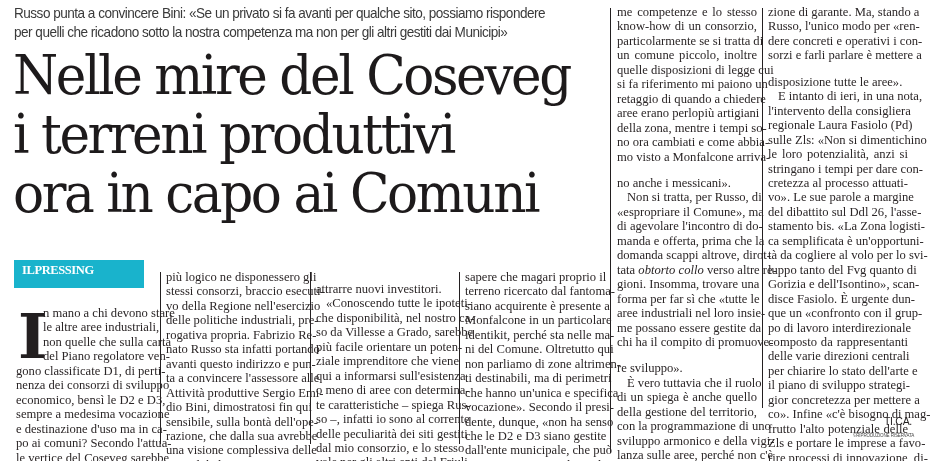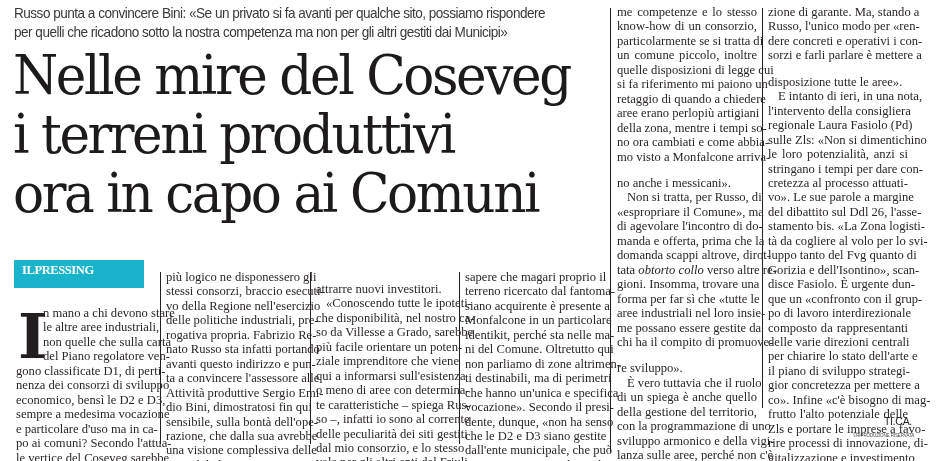--- a/index.html
+++ b/index.html
@@ -138,21 +138,21 @@
   <div style="padding-left:27px;">
     <span class="line">n mano a chi devono stare</span>
     <span class="line">le altre aree industriali,</span>
     <span class="line">non quelle che sulla carta</span>
     <span class="line">del Piano regolatore ven-</span>
   </div>
   <span class="line">gono classificate D1, di perti-</span>
   <span class="line">nenza dei consorzi di sviluppo</span>
   <span class="line">economico, bensì le D2 e D3,</span>
   <span class="line">sempre a medesima vocazione</span>
-  <span class="line">e particolare d'uso ma in ca-</span>
+  <span class="line">e destinazione d'uso ma in ca-</span>
   <span class="line">po ai comuni? Secondo l'attua-</span>
   <span class="line">le vertice del Coseveg sarebbe</span>
 </div>
 
 <div class="col" style="left:166px; top:270px; width:138px;">
   <span class="line">più logico ne disponessero gli</span>
   <span class="line">stessi consorzi, braccio esecuti-</span>
   <span class="line">vo della Regione nell'esercizio</span>
   <span class="line">delle politiche industriali, pre-</span>
   <span class="line">rogativa propria. Fabrizio Re-</span>
@@ -246,20 +246,21 @@
   <span class="line" style="padding-left:10px;">E intanto di ieri, in una nota,</span>
   <span class="line">l'intervento della consigliera</span>
   <span class="line">regionale Laura Fasiolo (Pd)</span>
   <span class="line">sulle Zls: «Non si dimentichino</span>
   <span class="line">le loro potenzialità, anzi si</span>
   <span class="line">stringano i tempi per dare con-</span>
   <span class="line">cretezza al processo attuati-</span>
   <span class="line">vo». Le sue parole a margine</span>
   <span class="line">del dibattito sul Ddl 26, l'asse-</span>
   <span class="line">stamento bis. «La Zona logisti-</span>
+  <span class="line">ca semplificata è un'opportuni-</span>
   <span class="line">tà da cogliere al volo per lo svi-</span>
   <span class="line">luppo tanto del Fvg quanto di</span>
   <span class="line">Gorizia e dell'Isontino», scan-</span>
   <span class="line">disce Fasiolo. È urgente dun-</span>
   <span class="line">que un «confronto con il grup-</span>
   <span class="line">po di lavoro interdirezionale</span>
   <span class="line">composto da rappresentanti</span>
   <span class="line">delle varie direzioni centrali</span>
   <span class="line">per chiarire lo stato dell'arte e</span>
   <span class="line">il piano di sviluppo strategi-</span>

